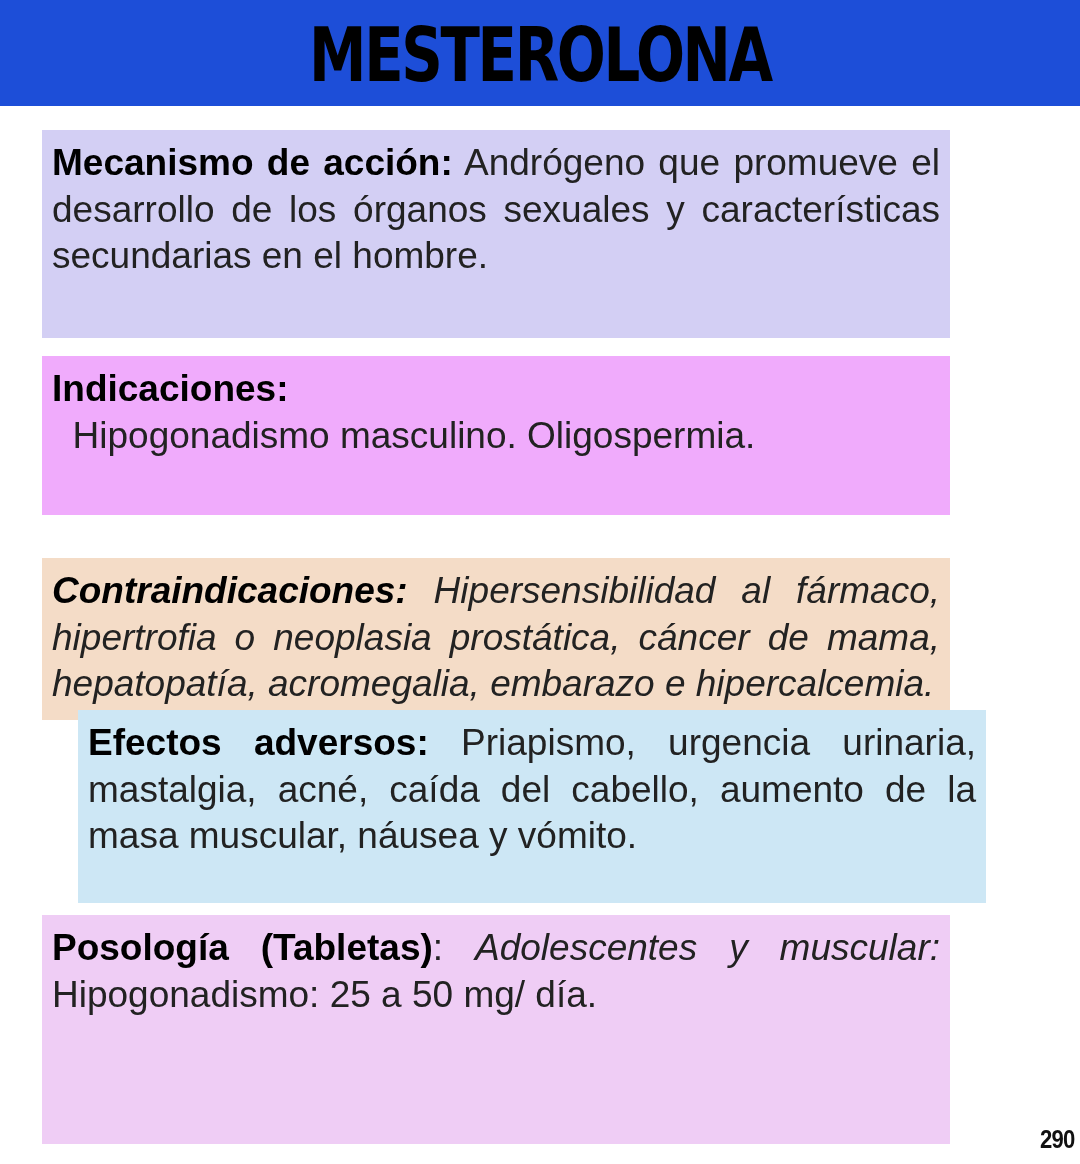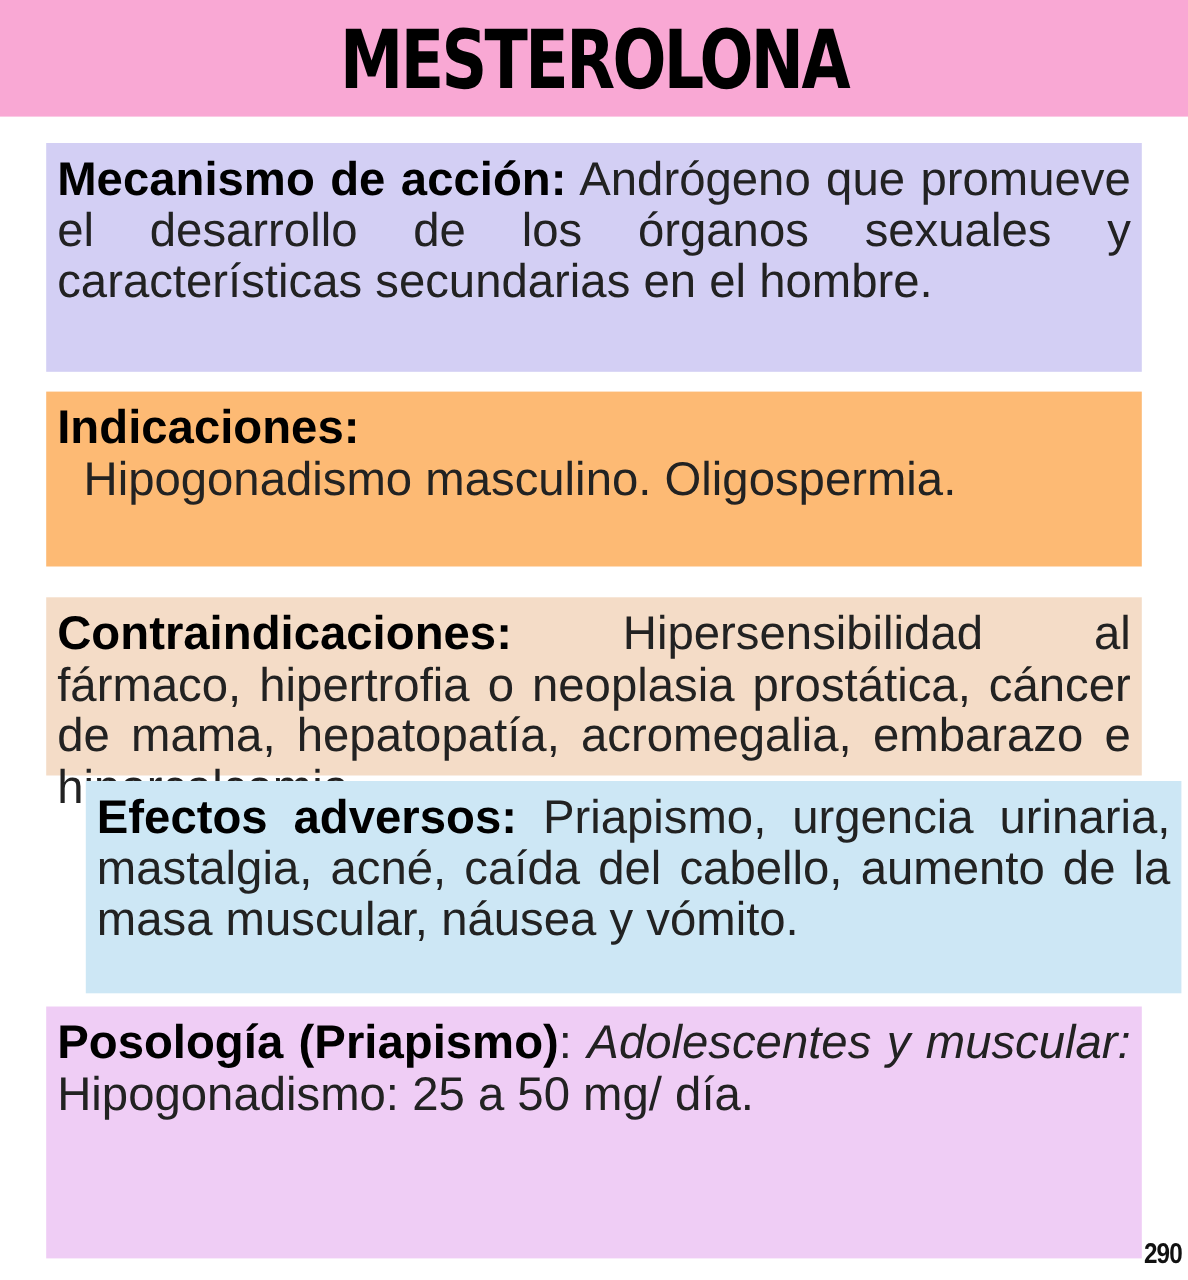--- a/index.html
+++ b/index.html
@@ -29,23 +29,23 @@
       letter-spacing: -3px;
       color: #000;
       transform: scaleX(0.78);
       display: inline-block;
       line-height: 1;
       margin-top: 4px;
     }
     .box {
       position: absolute;
       left: 42px;
-      width: 996px;
+      width: 908px;
       padding: 10px 10px 0 10px;
-      font-size: 43px;
+      font-size: 37px;
       line-height: 46.5px;
       text-align: justify;
       color: #222;
     }
     .box .label {
       font-weight: bold;
       color: #000;
     }
     .box .italic { font-style: italic; }
     .condensed {
@@ -59,37 +59,37 @@
       font-weight: bold;
       color: #111;
       letter-spacing: -1px;
       transform: scaleX(0.85);
       transform-origin: left top;
     }
   </style>
 </head>
 <body>
 
-<div class="header" id="header" style="background: #f9a8d4;">
+<div class="header" id="header" style="background: #1d4ed8;">
   <span class="title">MESTEROLONA</span>
 </div>
 
 <div class="box" id="box0" style="top: 130px; height: 208px; background: rgb(211, 207, 244);">
   <span class="label">Mecanismo de acción:</span><span> Andrógeno que promueve el desarrollo de los órganos sexuales y características secundarias en el hombre.</span>
 </div>
 
-<div class="box" id="box1" style="top: 356px; height: 159px; background: #fdba74;">
+<div class="box" id="box1" style="top: 356px; height: 159px; background: #f0abfc;">
   <span class="condensed"><span class="label">Indicaciones:</span><span style="white-space:pre;">  Hipogonadismo masculino. Oligospermia.</span></span>
 </div>
 
-<div class="box" id="box2" style="top: 543px; height: 162px; background: rgb(244, 220, 199);">
+<div class="box" id="box2" style="top: 558px; height: 162px; background: rgb(244, 220, 199); font-style: italic;">
   <span class="label">Contraindicaciones:</span><span> Hipersensibilidad al fármaco, hipertrofia o neoplasia prostática, cáncer de mama, hepatopatía, acromegalia, embarazo e hipercalcemia.</span>
 </div>
 
 <div class="box" id="box3" style="top: 710px; height: 193px; background: rgb(205, 231, 245); margin-left: 36px;">
   <span class="label">Efectos adversos:</span><span>  Priapismo, urgencia urinaria, mastalgia, acné, caída del cabello, aumento de la masa muscular, náusea y vómito.</span>
 </div>
 
 <div class="box" id="box4" style="top: 915px; height: 229px; background: rgb(239, 205, 245);">
-  <span class="label">Posología (Priapismo)</span><span>: </span><span class="italic">Adolescentes y muscular:</span><span> Hipogonadismo: 25 a 50 mg/ día.</span><br>
+  <span class="label">Posología (Tabletas)</span><span>: </span><span class="italic">Adolescentes y muscular:</span><span> Hipogonadismo: 25 a 50 mg/ día.</span><br>
 </div>
 
 <div class="page-number">290</div>
 
 </body></html>

